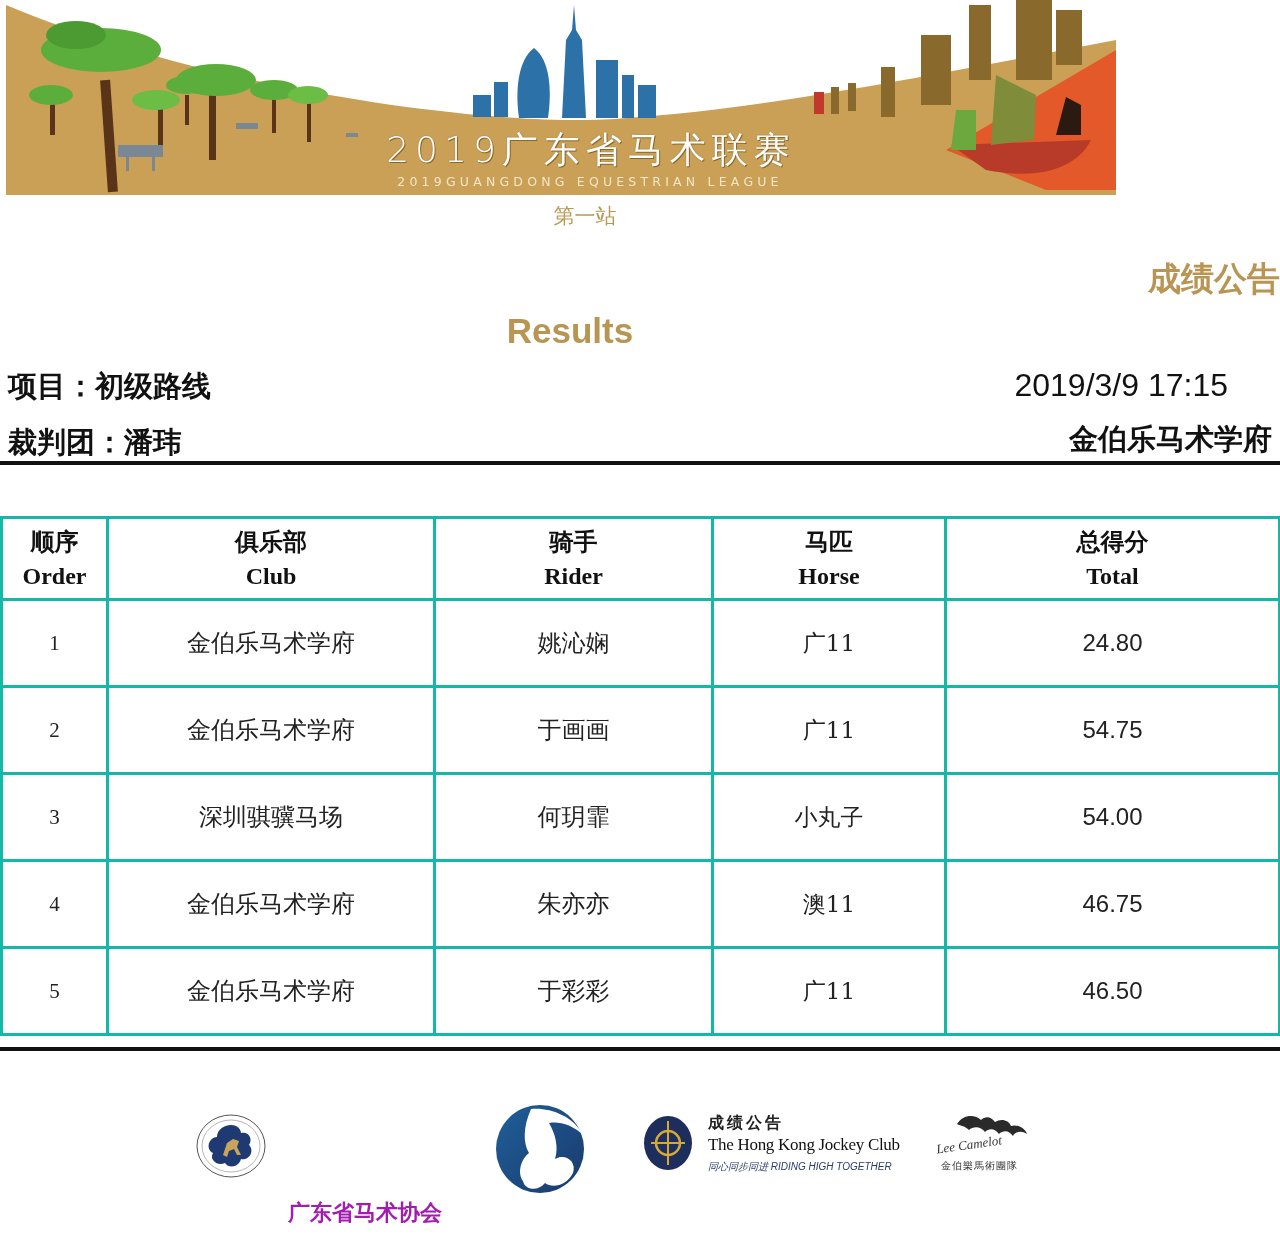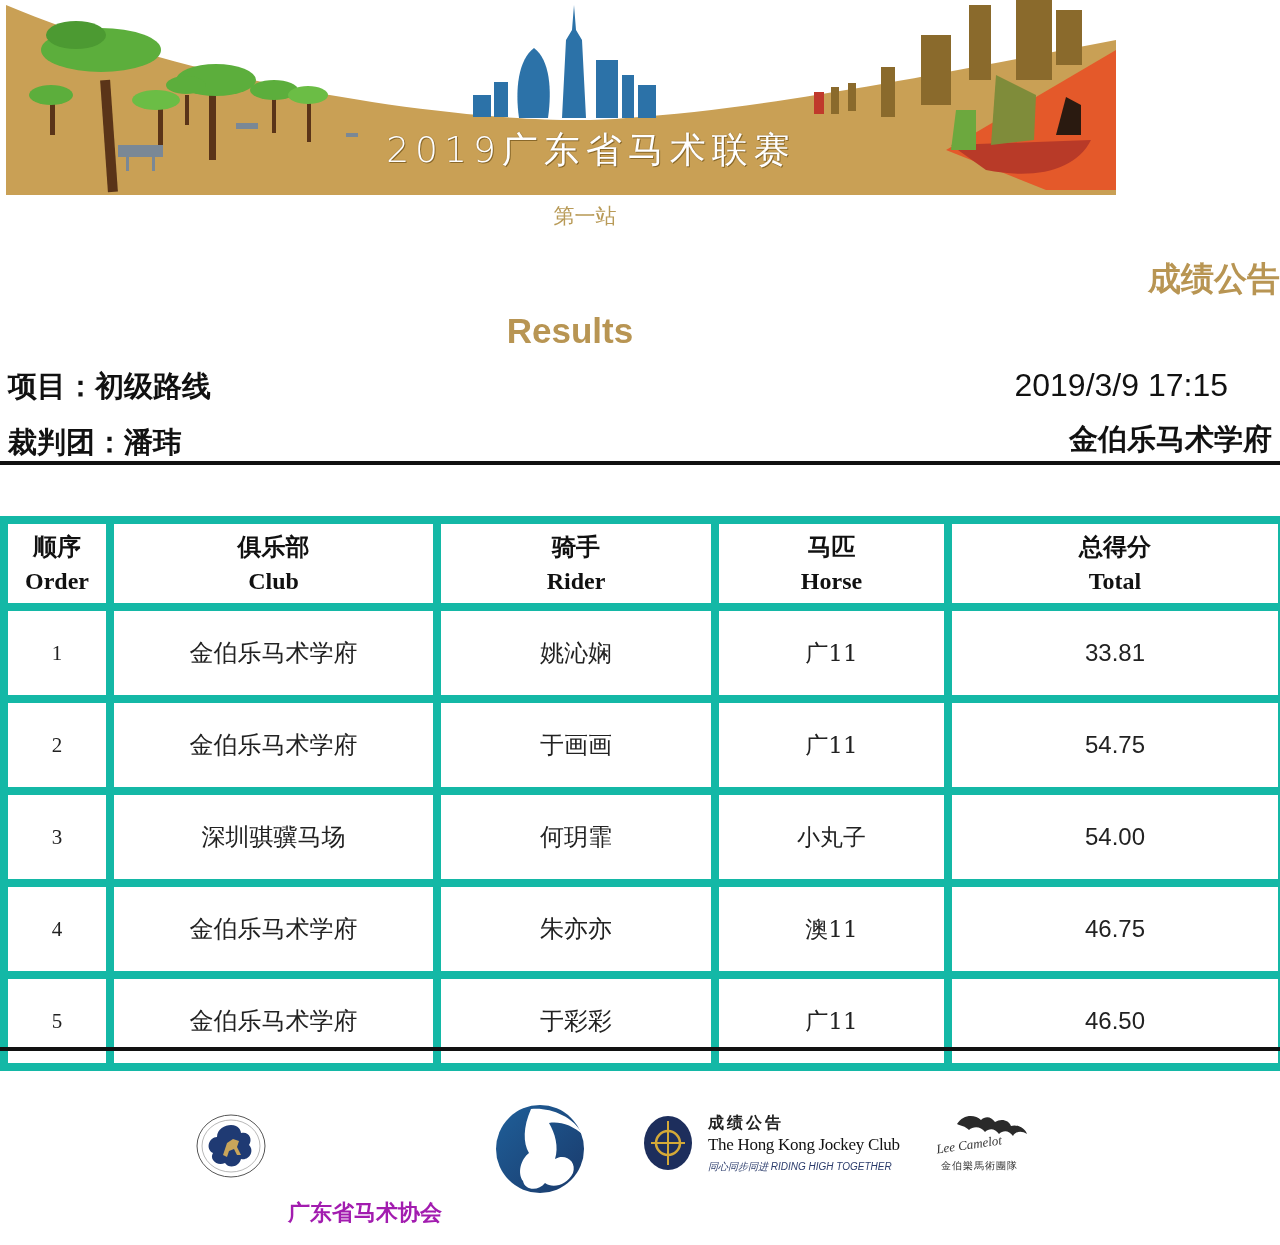--- a/index.html
+++ b/index.html
@@ -28,21 +28,21 @@
   .meta { position: absolute; font-size: 29px; font-weight: bold; color: #111; font-family: "DejaVu Sans", sans-serif; }
   .meta.left { left: 8px; }
   .meta.right { right: 8px; text-align: right; }
   .meta.date { font-weight: normal; font-family: "Liberation Sans", sans-serif; font-size: 32px; right: 52px; }
 
   .rule { position: absolute; left: 0; width: 1280px; height: 4px; background: #111; }
 
   
   table.results { position: absolute; left: 0; top: 516px; width: 1278px; border-collapse: collapse;
                   table-layout: fixed; }
-  table.results th, table.results td { border: 8px solid #14b8a6; text-align: center; padding: 3px; }
+  table.results th, table.results td { border: 3px solid #14b8a6; text-align: center; padding: 3px; }
   table.results th { height: 73px; font-family: "Liberation Serif", serif; font-weight: bold;
                      font-size: 24px; line-height: 36px; color: #111; }
   table.results th .cn { display: block; font-family: "DejaVu Serif", serif; font-size: 24px; line-height: 34px; }
   table.results th .en { display: block; line-height: 34px; }
   table.results td { height: 78px; font-family: "DejaVu Serif", serif; font-size: 24px; color: #222; }
   table.results td.order { font-family: "Liberation Serif", serif; font-size: 21px; }
   table.results td.total { font-family: "Liberation Sans", sans-serif; font-size: 24px; }
   table.results td.horse { font-size: 23px; }
 
   
@@ -117,20 +117,21 @@
 
     <g fill="#7a8896">
       <rect x="112" y="145" width="45" height="12"></rect>
       <rect x="120" y="157" width="3" height="14"></rect>
       <rect x="146" y="157" width="3" height="14"></rect>
       <rect x="230" y="123" width="22" height="6"></rect>
       <rect x="340" y="133" width="12" height="4"></rect>
     </g>
   </svg>
   <div class="banner-title">2019广东省马术联赛</div>
+  <div class="banner-sub">2019GUANGDONG EQUESTRIAN LEAGUE</div>
 </div>
 <div class="stage">第一站</div>
 
 <div class="title-cn">成绩公告</div>
 <div class="title-en">Results</div>
 
 <div class="meta left" style="top:367px;">
   <span>项目：</span><span>初级路线</span>
 </div>
 <div class="meta right date" style="top:367px;">2019/3/9 17:15</div>
@@ -172,21 +173,21 @@
           <span class="en">Total</span>
         </th>
     </tr>
   </thead>
   <tbody>
     <tr>
       <td class="order">1</td>
       <td>金伯乐马术学府</td>
       <td>姚沁娴</td>
       <td class="horse">广11</td>
-      <td class="total">33.81</td>
+      <td class="total">24.80</td>
     </tr>
     <tr>
       <td class="order">2</td>
       <td>金伯乐马术学府</td>
       <td>于画画</td>
       <td class="horse">广11</td>
       <td class="total">54.75</td>
     </tr>
     <tr>
       <td class="order">3</td>

